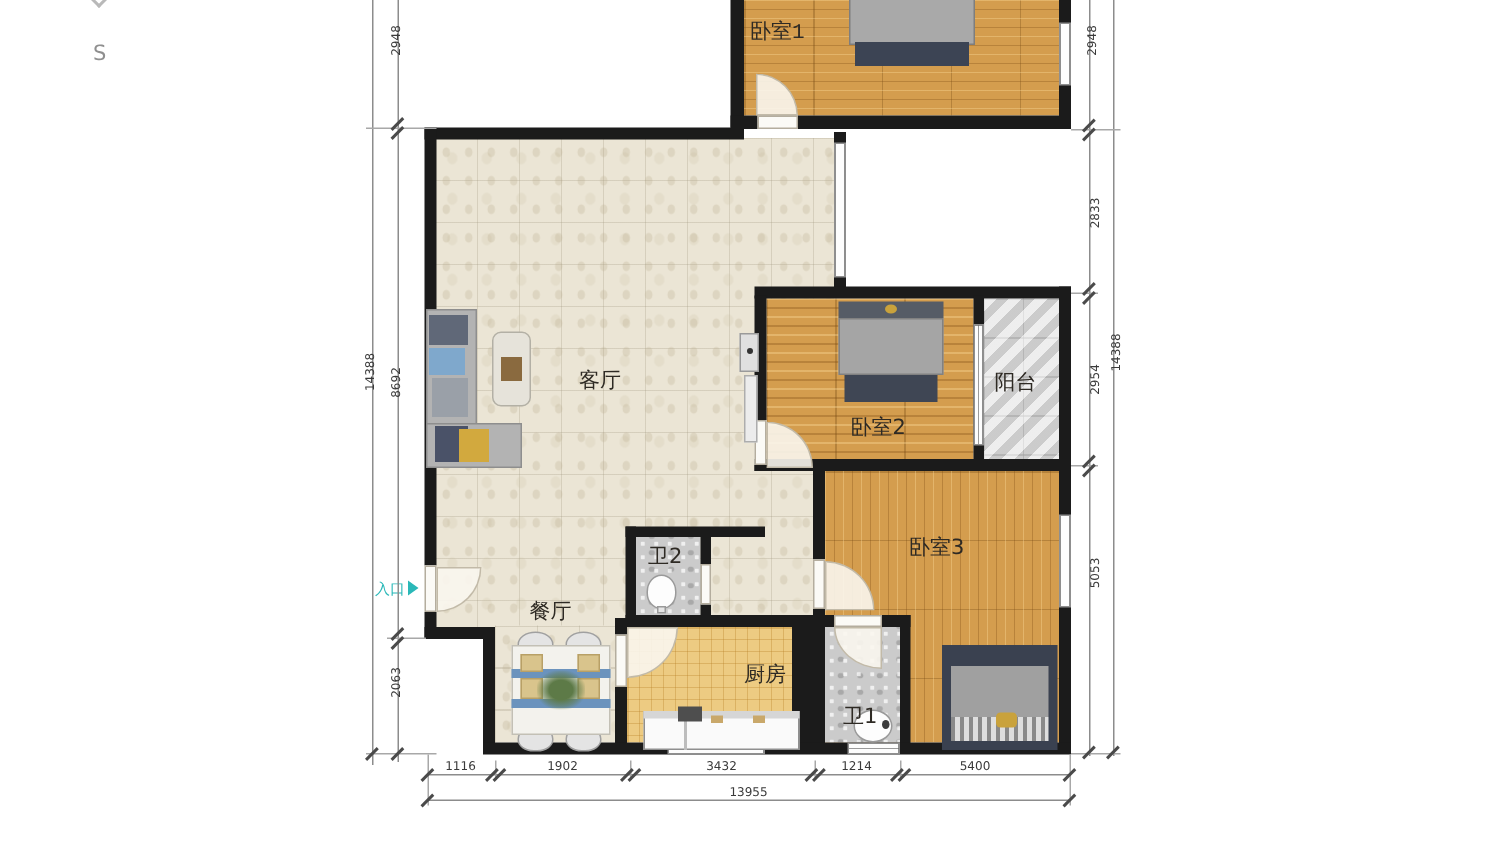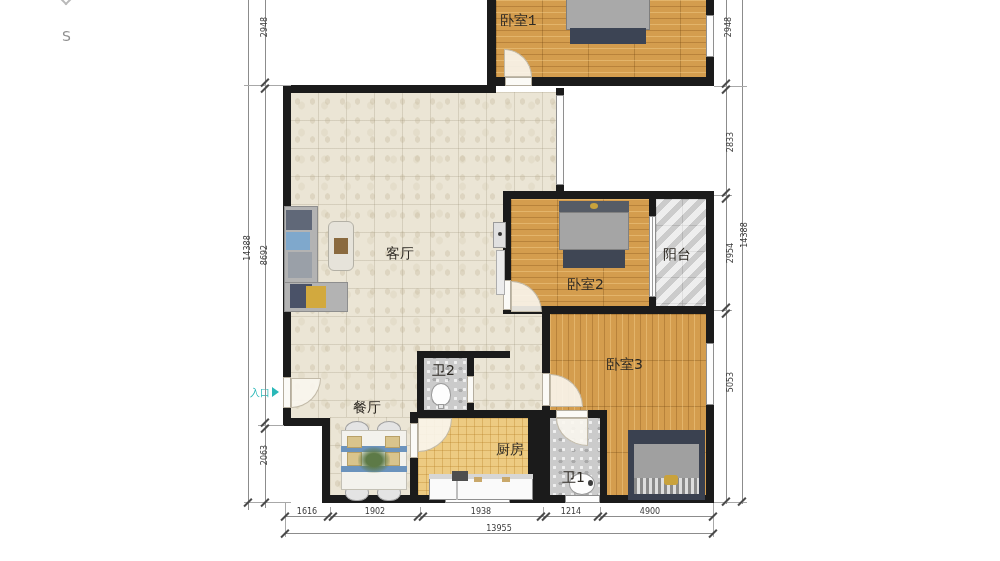--- a/index.html
+++ b/index.html
@@ -244,20 +244,20 @@
 
   <div class="dim" style="left:247px;top:248px;">14388</div>
   <div class="dim" style="left:264px;top:27px;">2948</div>
   <div class="dim" style="left:264px;top:255px;">8692</div>
   <div class="dim" style="left:264px;top:455px;">2063</div>
   <div class="dim" style="left:728px;top:27px;">2948</div>
   <div class="dim" style="left:730px;top:142px;">2833</div>
   <div class="dim" style="left:730px;top:253px;">2954</div>
   <div class="dim" style="left:730px;top:382px;">5053</div>
   <div class="dim" style="left:744px;top:235px;">14388</div>
-  <div class="dim-h" style="left:307px;top:511px;">1616</div>
+  <div class="dim-h" style="left:307px;top:511px;">1116</div>
   <div class="dim-h" style="left:375px;top:511px;">1902</div>
-  <div class="dim-h" style="left:481px;top:511px;">1938</div>
+  <div class="dim-h" style="left:481px;top:511px;">3432</div>
   <div class="dim-h" style="left:571px;top:511px;">1214</div>
-  <div class="dim-h" style="left:650px;top:511px;">4900</div>
+  <div class="dim-h" style="left:650px;top:511px;">5400</div>
   <div class="dim-h" style="left:499px;top:528px;">13955</div>
 
 </div>
 
 </body></html>

